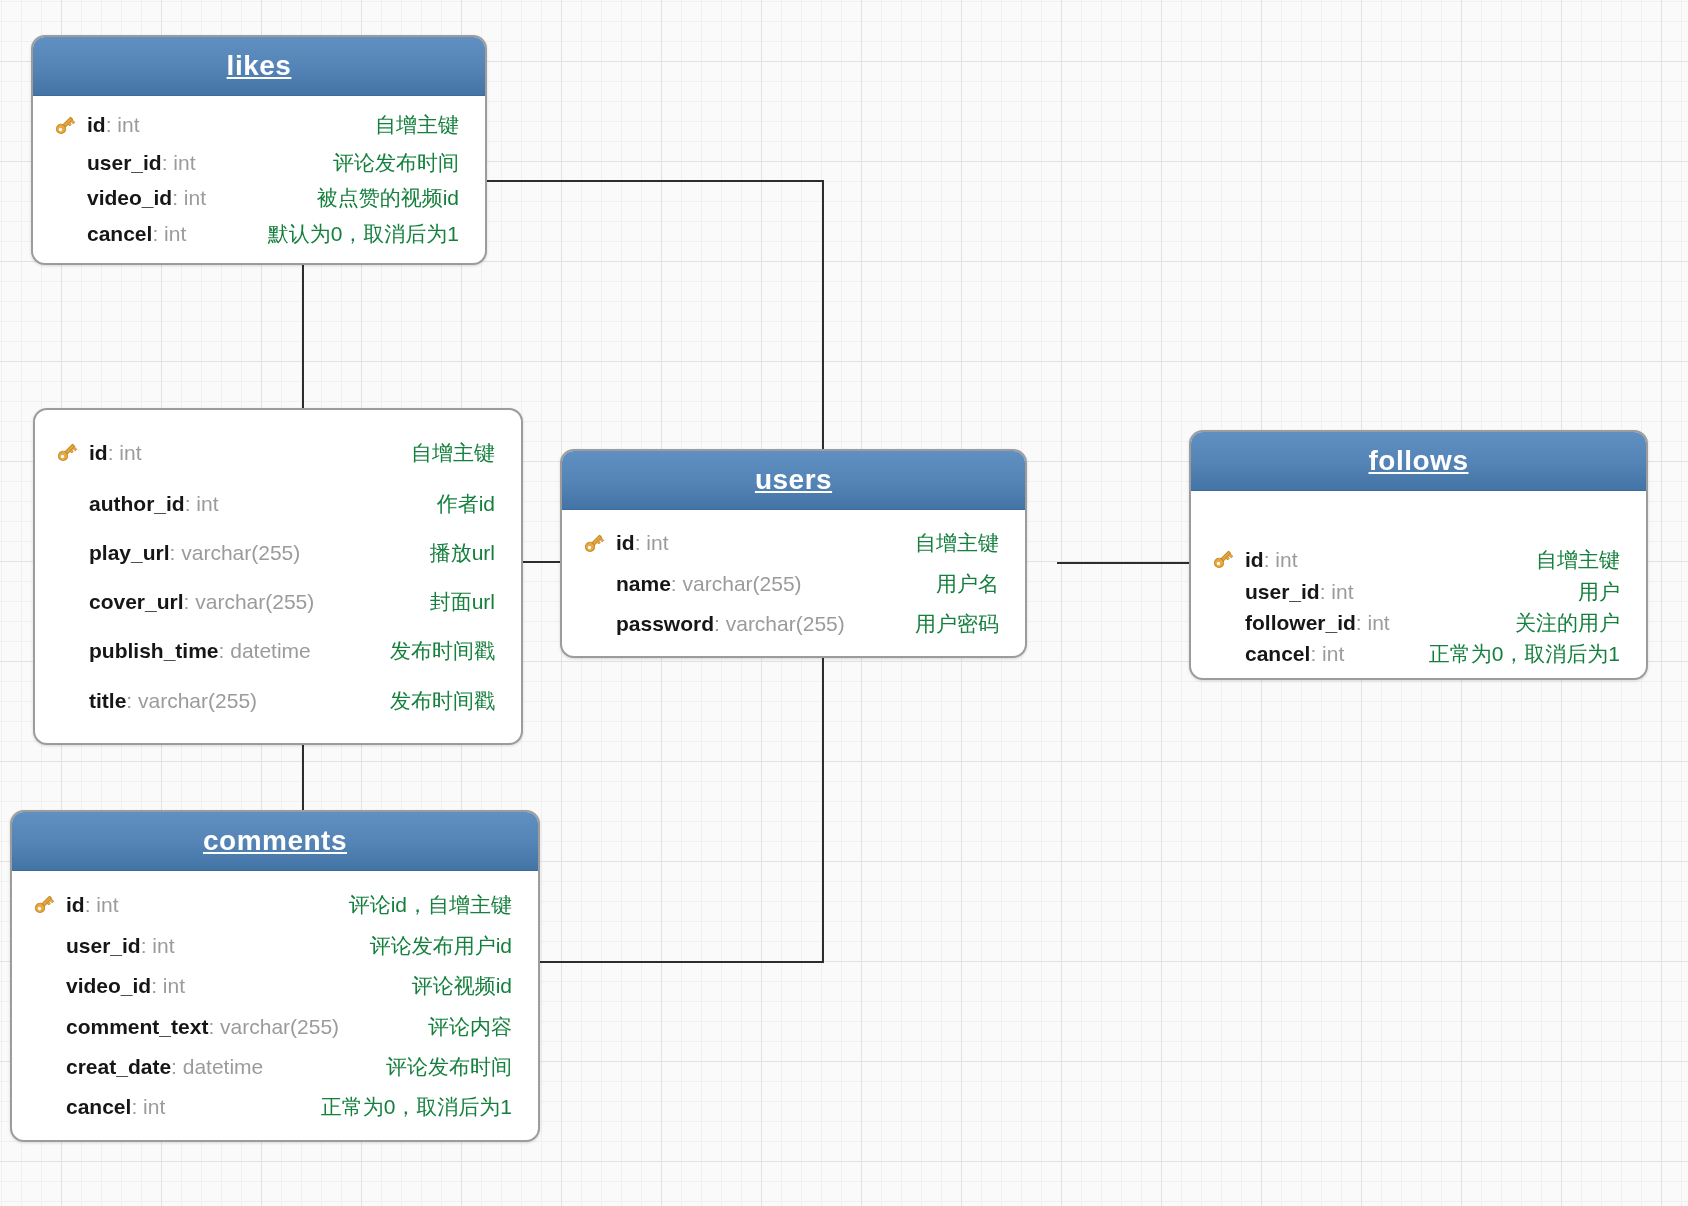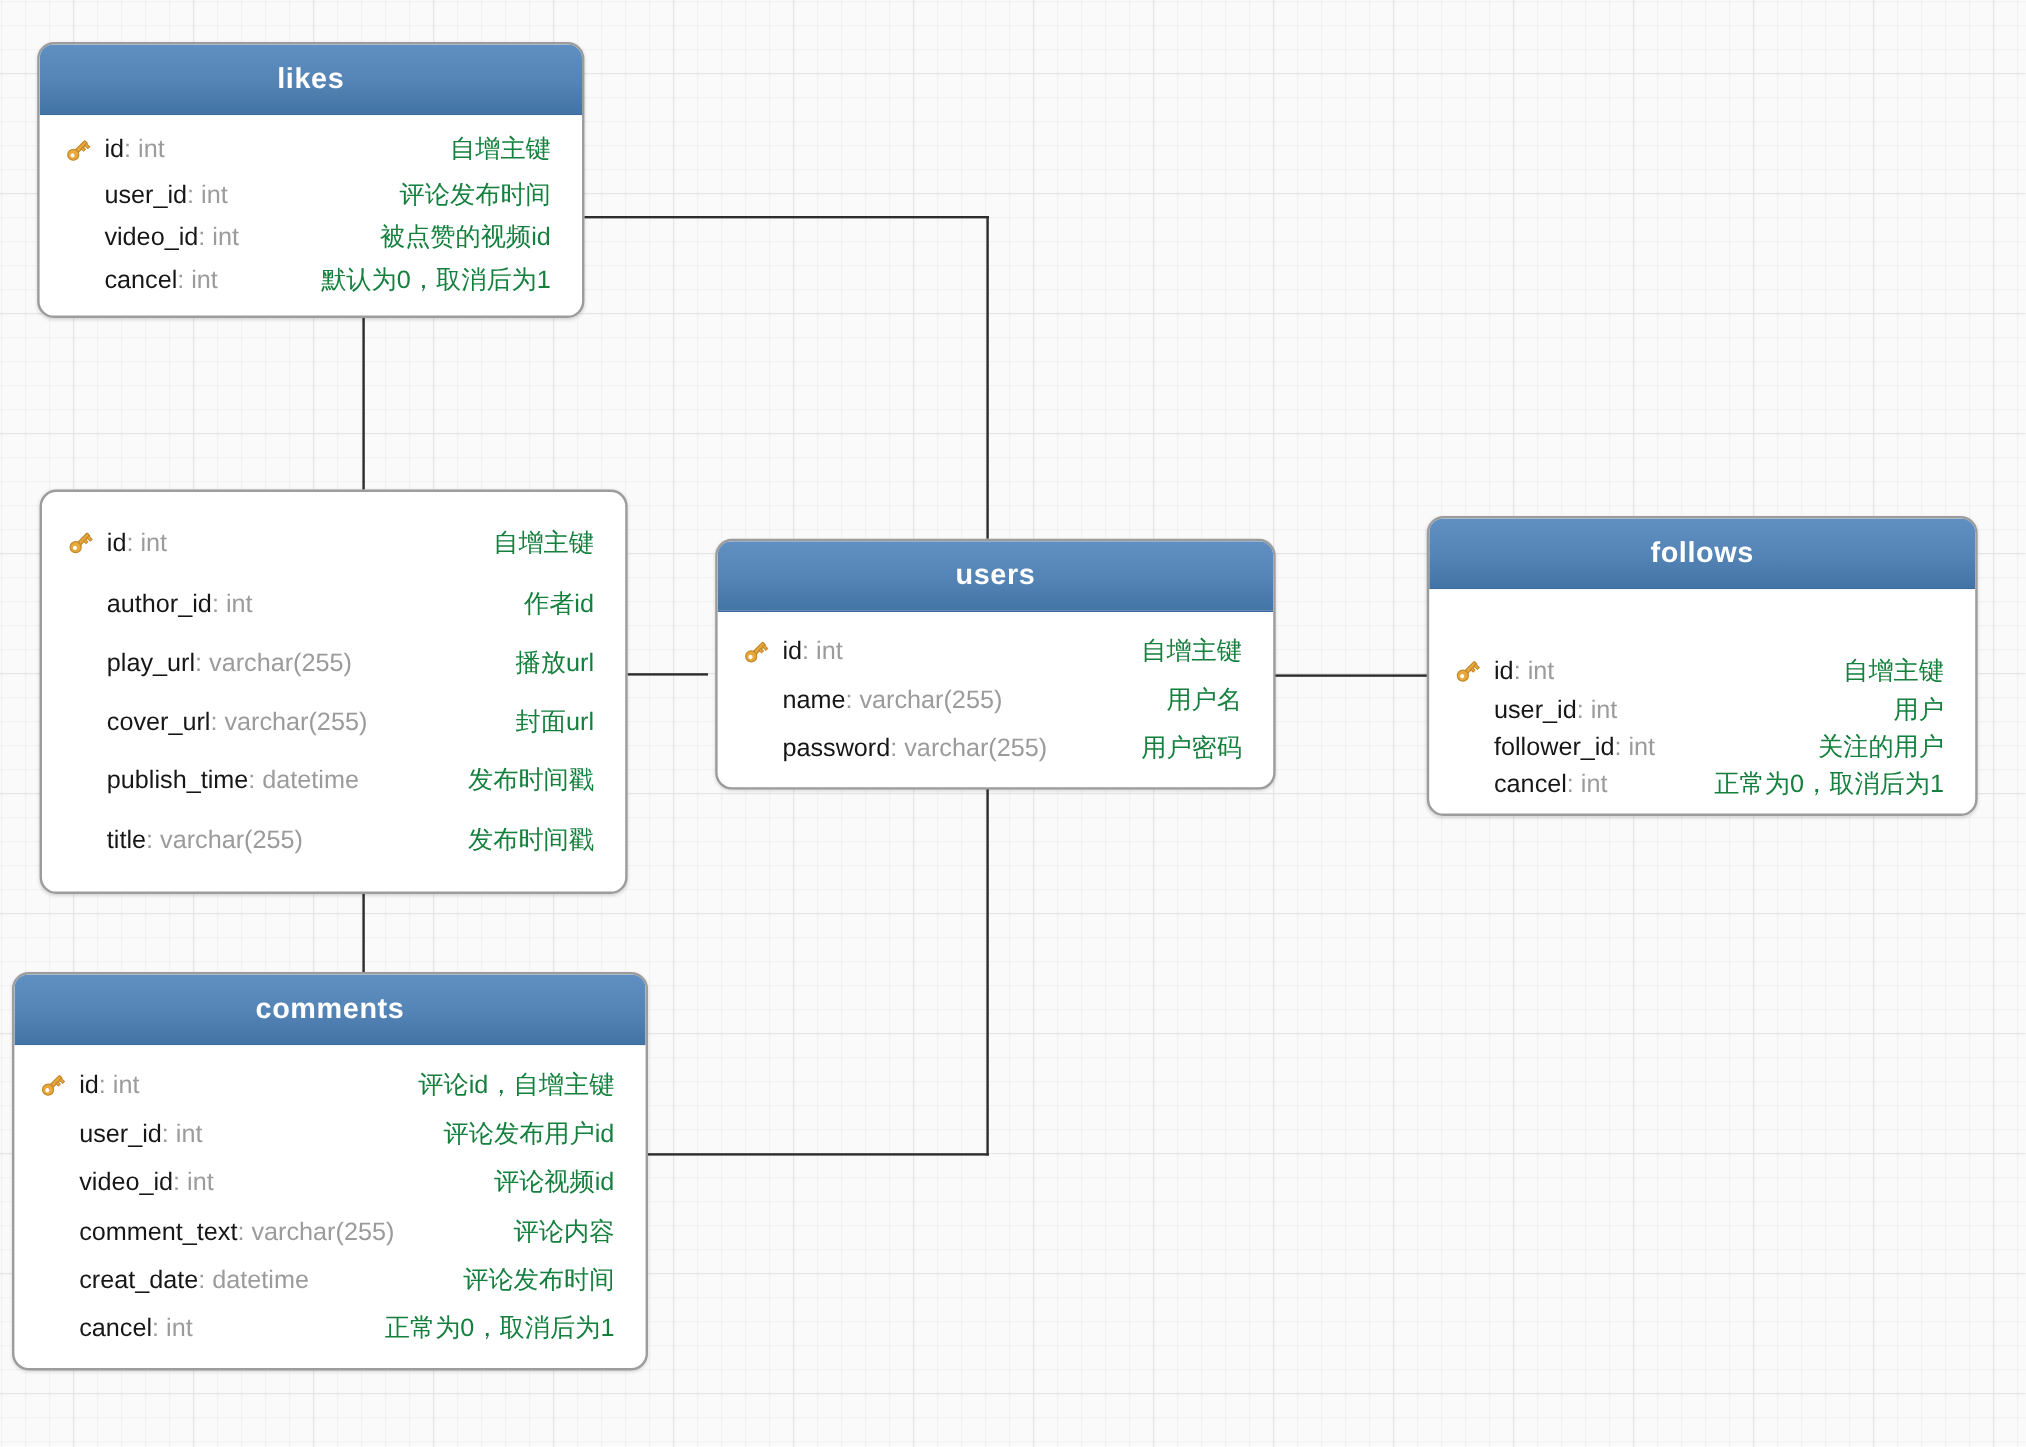--- a/index.html
+++ b/index.html
@@ -20,42 +20,43 @@
     position:absolute;background:#ffffff;
     border:2px solid #9c9c9c;border-radius:14px;
     box-shadow:0 1px 3px rgba(0,0,0,.14);
     display:flex;flex-direction:column;box-sizing:border-box;
   }
   .e-header{
     height:58px;flex:0 0 58px;
     background:linear-gradient(180deg,#6090c2 0%,#5483b5 55%,#4374a6 100%);
     border-bottom:1px solid #3d6b9b;
     border-radius:12px 12px 0 0;
-    color:#ffffff;font-size:24px;font-weight:700;
+    color:#ffffff;font-size:28px;font-weight:700;
     display:flex;align-items:center;justify-content:center;
     letter-spacing:.5px;
+    text-decoration:underline;
   }
   .e-body{
     flex:1 1 auto;display:flex;flex-direction:column;
     justify-content:space-evenly;
     padding:2px 0 4px 0;
   }
   .t-row{
     display:flex;align-items:center;
     padding:0 26px 0 20px;font-size:21px;line-height:1;
   }
   .key{width:34px;flex:0 0 34px;display:flex;align-items:center;}
   .key svg{display:block;}
-  .fname{color:#161616;font-weight:400;white-space:nowrap;text-align:center;}
+  .fname{color:#161616;font-weight:700;white-space:nowrap;text-align:center;}
   .ftype{color:#9b9b9b;white-space:nowrap;}
   .fcomment{color:#15803d;margin-left:auto;padding-left:24px;white-space:nowrap;}
   
   #t-likes   {left:31px;  top:35px;  width:456px; height:230px;}
   #t-videos  {left:33px;  top:408px; width:490px; height:337px;}
-  #t-users   {left:596px; top:449px; width:467px; height:209px;}
+  #t-users   {left:560px; top:449px; width:467px; height:209px;}
   #t-follows {left:1189px;top:430px; width:459px; height:250px;gap:44px;}
   #t-comments{left:10px;  top:810px; width:530px; height:332px;}
   
   #c-likes-videos      {left:302px;top:264px;width:2px;  height:144px;}
   #c-likes-users-h     {left:487px;top:180px;width:337px;height:2px;}
   #c-likes-users-v     {left:822px;top:180px;width:2px;  height:269px;}
   #c-videos-users      {left:523px;top:561px;width:67px; height:2px;}
   #c-users-follows     {left:1057px;top:562px;width:132px;height:2px;}
   #c-videos-comments   {left:302px;top:744px;width:2px;  height:66px;}
   #c-comments-users-h  {left:537px;top:961px;width:287px;height:2px;}

